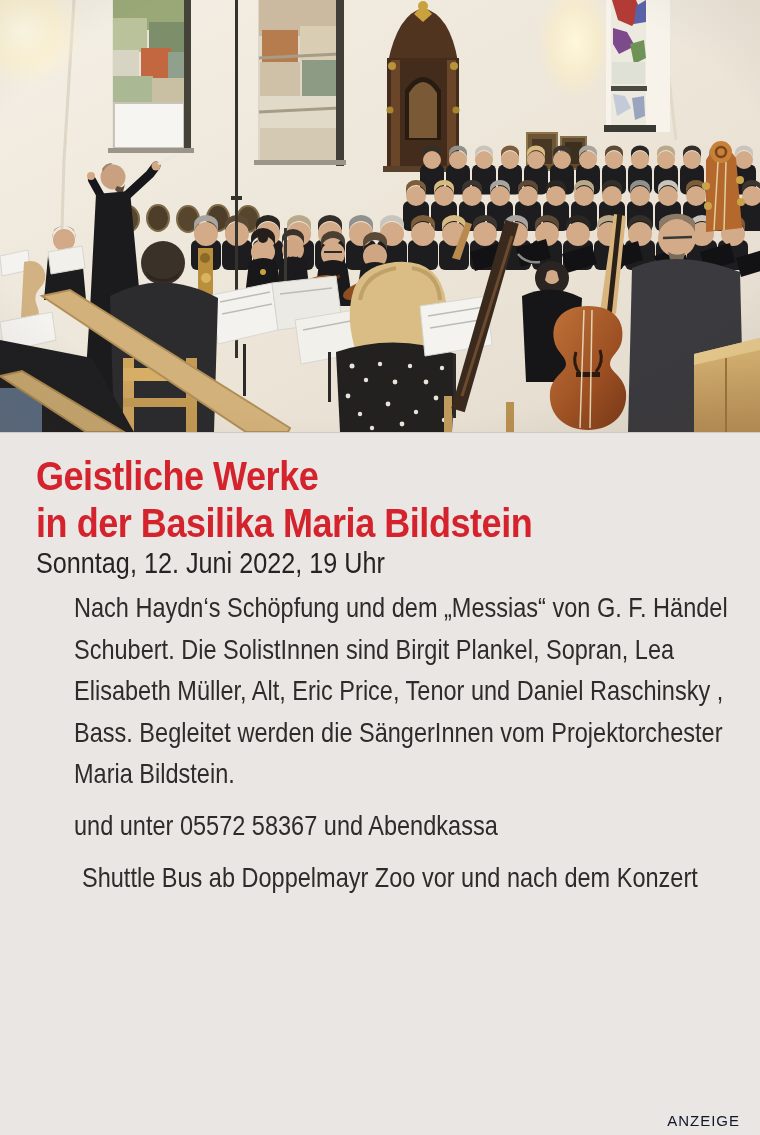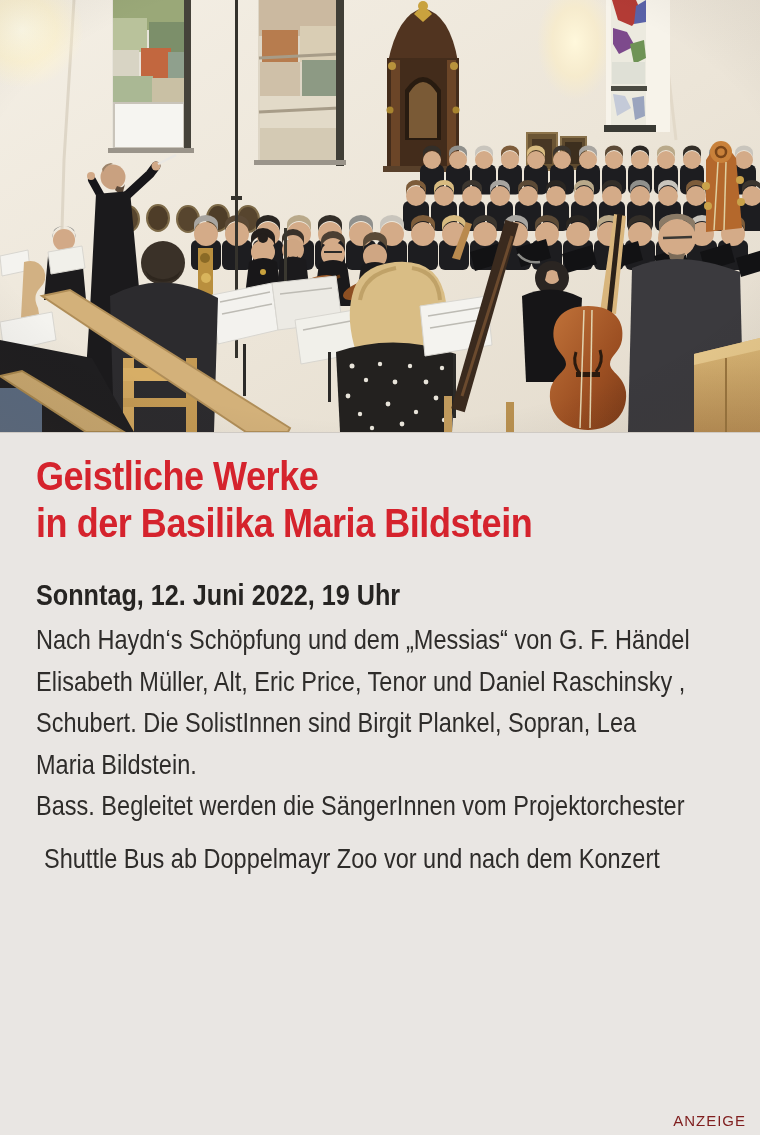--- a/index.html
+++ b/index.html
@@ -14,29 +14,29 @@
   .photo svg{display:block;}
   .ad-body{position:relative;padding:0 12px 0 36px;height:702px;box-sizing:border-box;}
   .cond{display:inline-block;transform:scaleX(0.84);transform-origin:0 50%;white-space:nowrap;}
   .cond-h{display:inline-block;transform:scaleX(0.90);transform-origin:0 50%;white-space:nowrap;}
   .headline{
     margin:0;padding-top:20px;
     font-size:40px;line-height:47px;font-weight:700;
     color:#d5232d;letter-spacing:-0.5px;
   }
   .dateline{
-    margin-top:32px;font-size:30px;line-height:32px;font-weight:700;color:#262422;
+    font-size:30px;line-height:32px;font-weight:400;color:#262422;
   }
   .paragraph{margin-top:8px;}
-  .pline{font-size:28px;line-height:41.5px;font-weight:400;color:#2e2c2a;}
+  .pline{font-size:28px;line-height:41.5px;font-weight:400;color:#2e2c2a;margin-left:38px;}
   .contact{margin-top:10px;}
   .shuttle{margin-top:11px;padding-left:8px;}
   .anzeige{
-    position:absolute;right:14px;bottom:6px;
-    font-size:15px;letter-spacing:1px;color:#7f1d1d;
+    position:absolute;right:20px;bottom:6px;
+    font-size:15px;letter-spacing:1px;color:#0f172a;
   }
 </style>
 </head>
 <body>
 
 <div class="page">
 
   <div class="photo">
     <svg width="760" height="432" viewBox="0 0 760 432" xmlns="http://www.w3.org/2000/svg">
       <defs>
@@ -477,27 +477,28 @@
       <span class="cond-h">Geistliche Werke</span><br>
       <span class="cond-h">in der Basilika Maria Bildstein</span>
     </h1>
 
     <div class="dateline">
       <span class="cond">Sonntag, 12. Juni 2022, 19 Uhr</span>
     </div>
 
     <div class="paragraph">
       <div class="pline"><span class="cond">Nach Haydn‘s Schöpfung und dem „Messias“ von G. F. Händel</span></div>
+      <div class="pline"><span class="cond">Schubert. Die SolistInnen sind Birgit Plankel, Sopran, Lea</span></div>
       <div class="pline"><span class="cond">Elisabeth Müller, Alt, Eric Price, Tenor und Daniel Raschinsky ,</span></div>
-      <div class="pline"><span class="cond">Schubert. Die SolistInnen sind Birgit Plankel, Sopran, Lea</span></div>
+      <div class="pline"><span class="cond">Bass. Begleitet werden die SängerInnen vom Projektorchester</span></div>
       <div class="pline"><span class="cond">Maria Bildstein.</span></div>
-      <div class="pline"><span class="cond">Bass. Begleitet werden die SängerInnen vom Projektorchester</span></div>
     </div>
 
     <div class="paragraph contact">
+      <div class="pline"><span class="cond">und unter 05572 58367 und Abendkassa</span></div>
     </div>
 
     <div class="pline shuttle">
       <span class="cond">Shuttle Bus ab Doppelmayr Zoo vor und nach dem Konzert</span>
     </div>
 
     <div class="anzeige">ANZEIGE</div>
   </div>
 </div>
 

